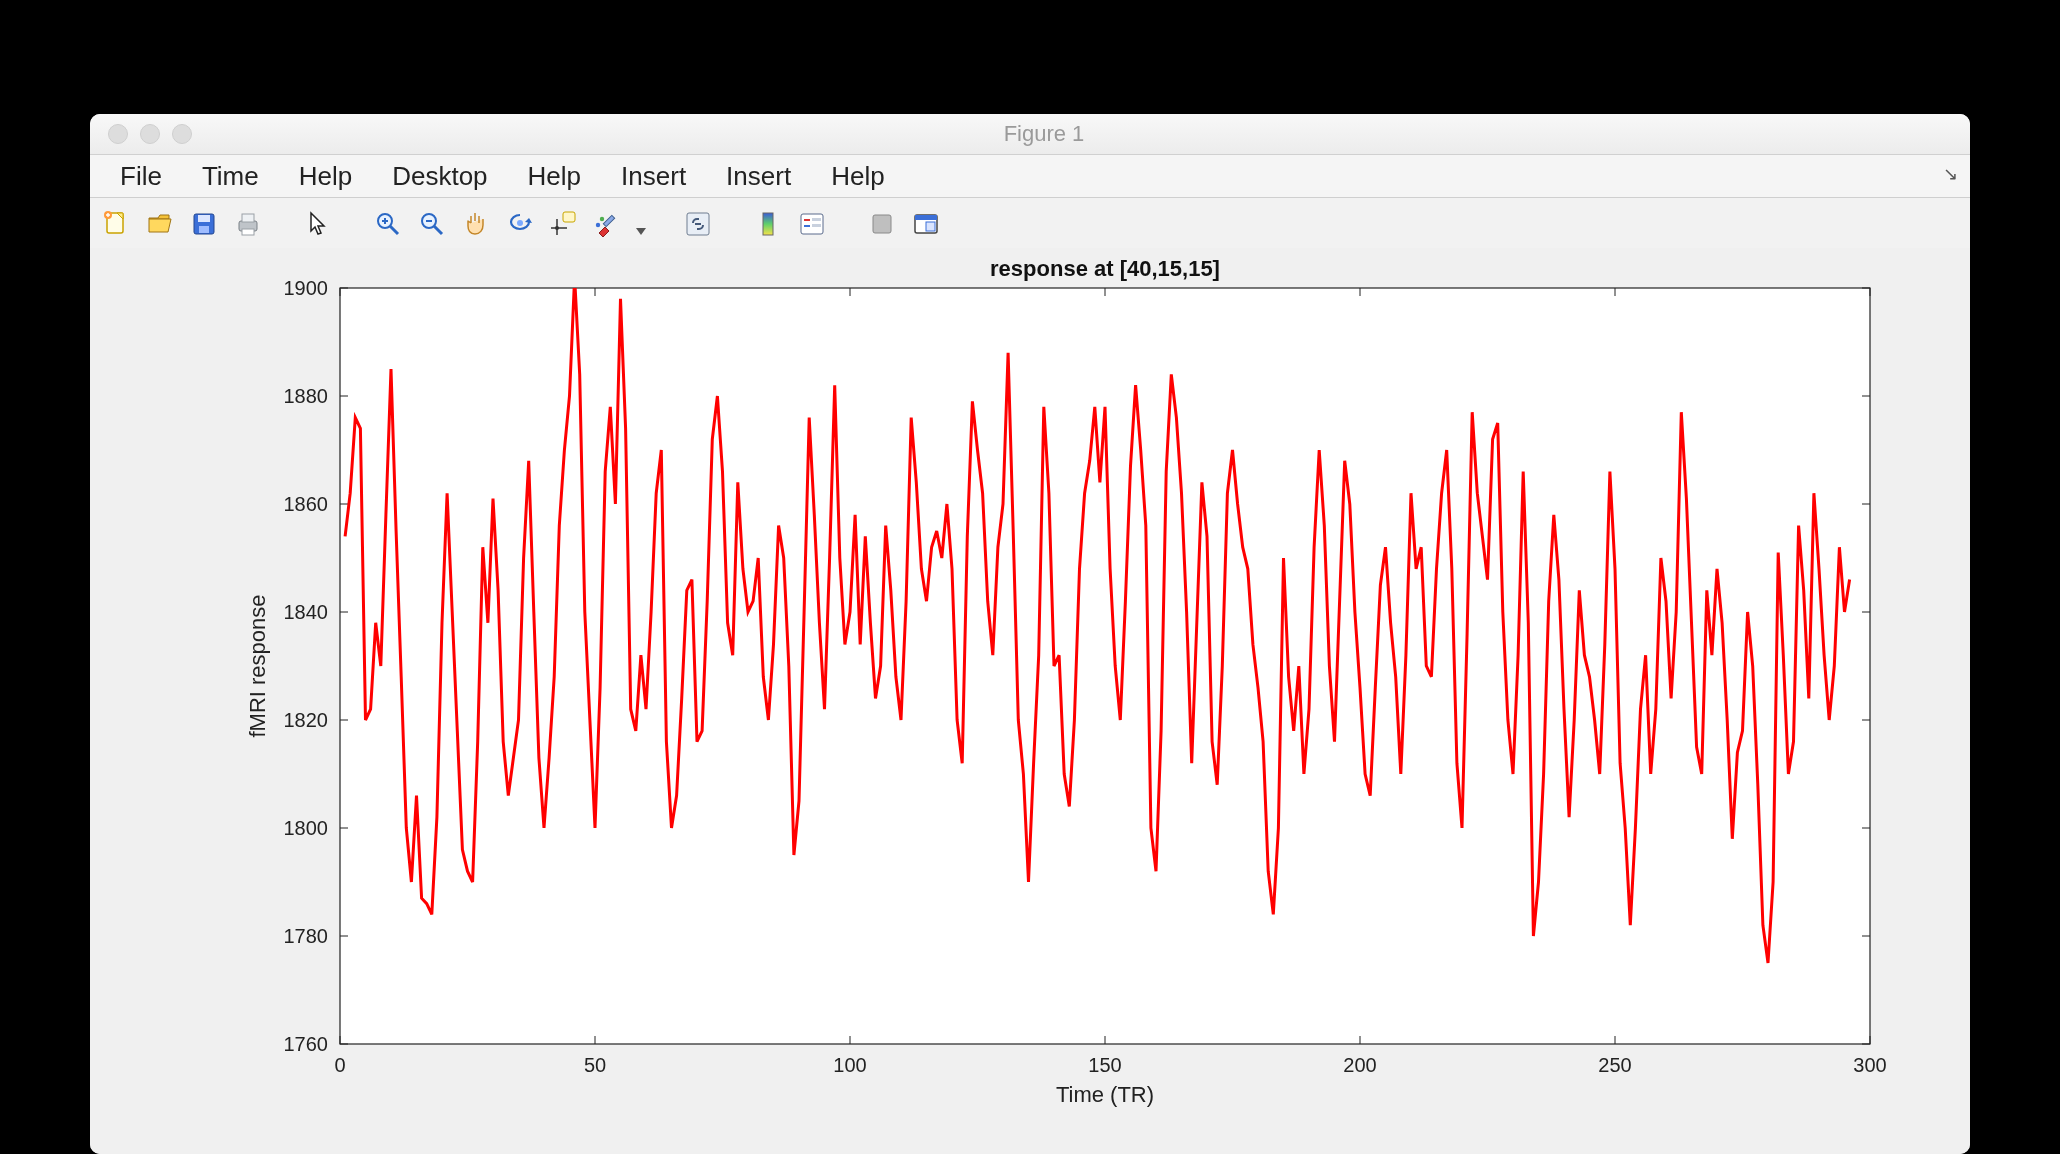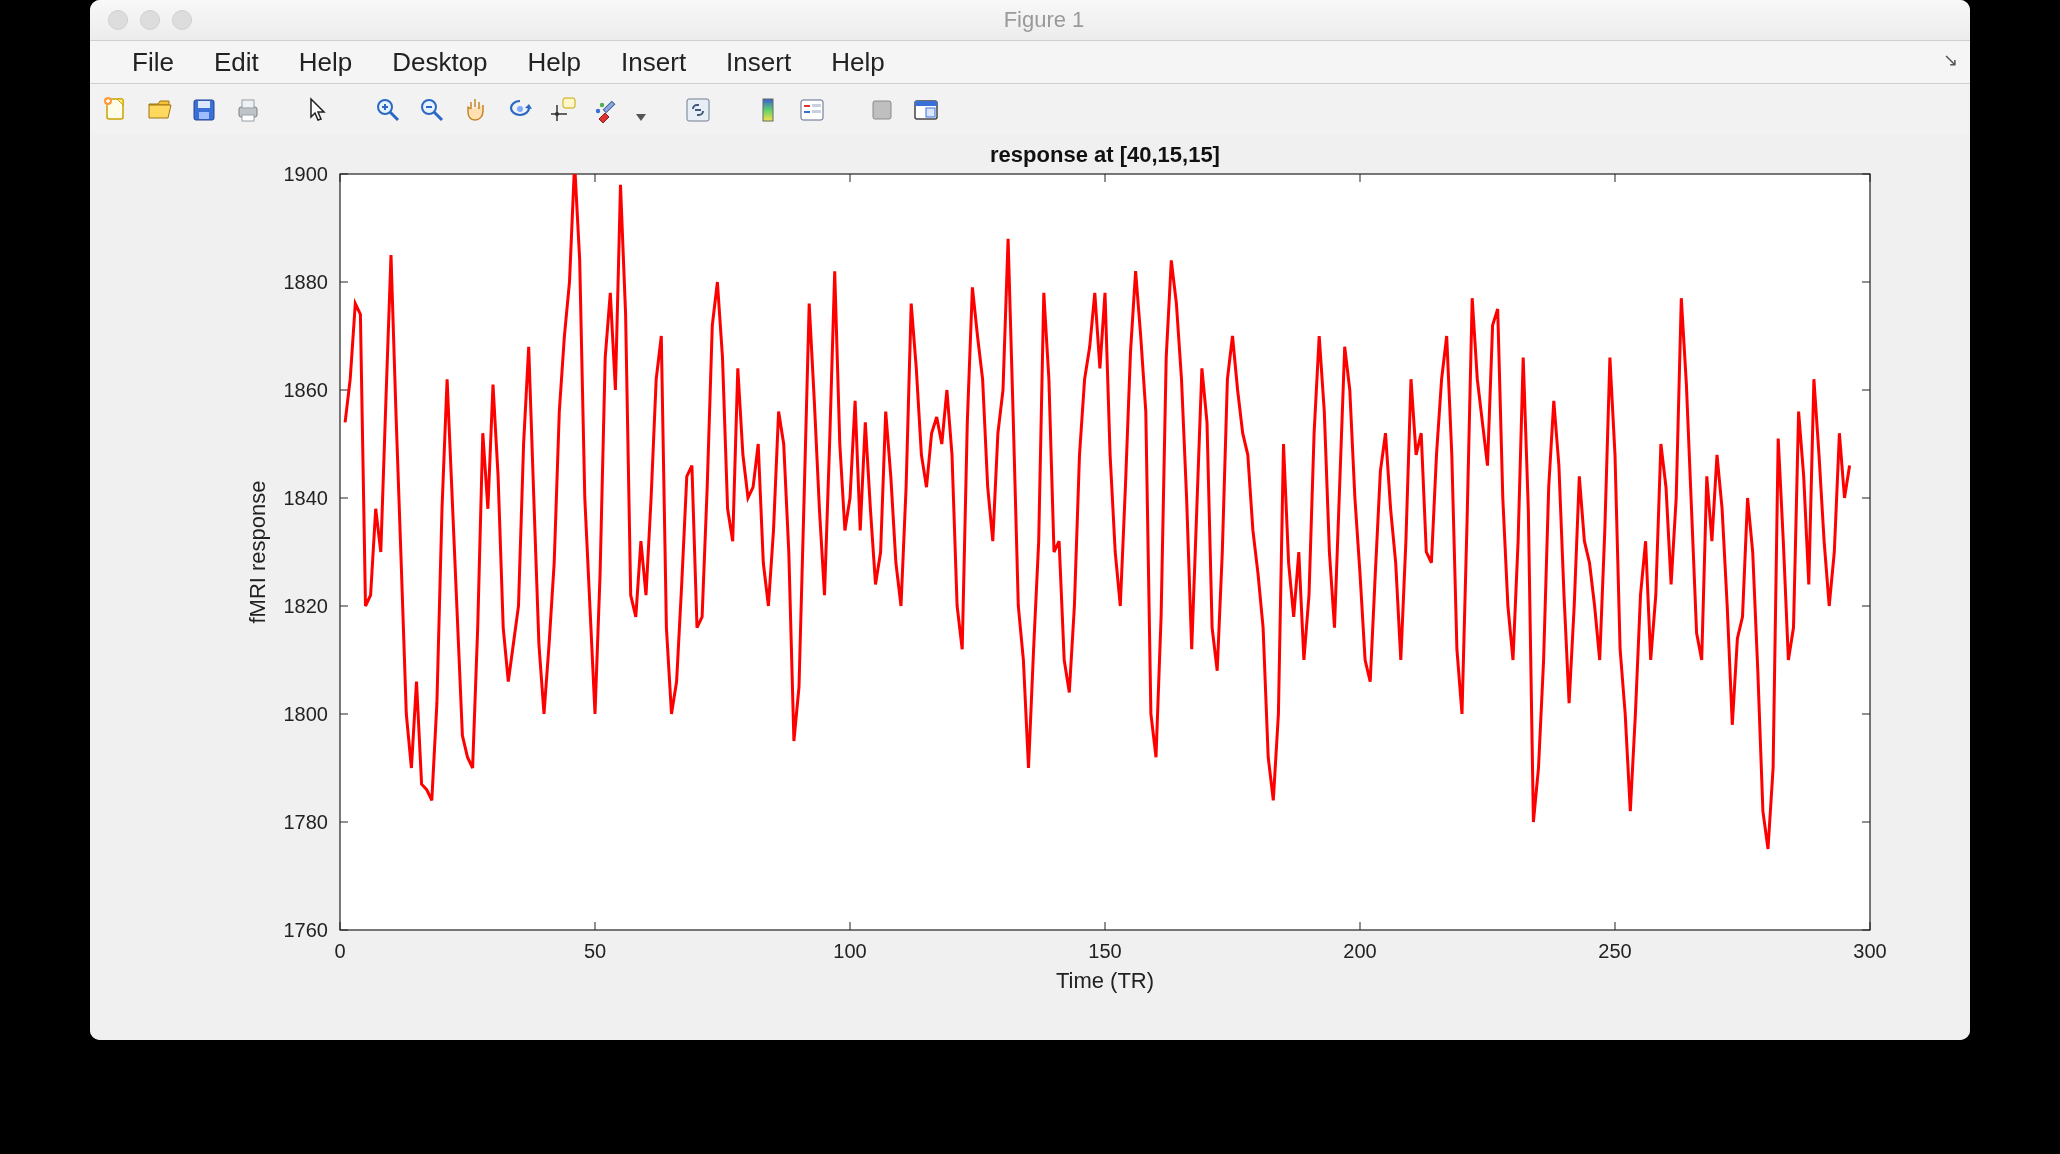--- a/index.html
+++ b/index.html
@@ -1,22 +1,22 @@
 <!DOCTYPE html>
 <html><head>
 <meta charset="utf-8">
 <style>
 html,body{margin:0;padding:0;background:#000;width:2060px;height:1154px;font-family:"Helvetica Neue",Helvetica,Arial,sans-serif;overflow:hidden}
-.stage{position:absolute;left:0;top:0;width:2060px;height:1154px;display:flex;align-items:flex-start;justify-content:center}
+.stage{position:absolute;left:0;top:0;width:2060px;height:1154px;display:flex;align-items:flex-end;justify-content:center}
 .window{position:relative;width:1880px;height:1040px;background:#f0f0f0;border-radius:10px;box-shadow:0 30px 80px rgba(0,0,0,.6);overflow:hidden}
 .titlebar{height:40px;background:linear-gradient(#f8f8f8,#ececec);border-bottom:1px solid #d0d0d0;display:flex;align-items:center}
 .traffic{display:flex;gap:12px;margin-left:18px}
 .tl{width:18px;height:18px;border-radius:50%;background:#ddd;border:1px solid #cfcfcf}
 .title{flex:1;text-align:center;font-size:22px;color:#9a9a9a;margin-right:74px}
-.menubar{height:42px;display:flex;align-items:center;padding:0 22px;gap:0;border-bottom:1px solid #cfcfcf;background:#f5f5f5;position:relative}
+.menubar{height:42px;display:flex;align-items:center;padding:0 10px;gap:0;border-bottom:1px solid #cfcfcf;background:#f5f5f5;position:relative}
 .menuitem{font-size:26px;color:#222;padding:4px 20px;cursor:default}
 .menu-arrow{position:absolute;right:12px;top:8px;font-size:18px;color:#555}
 .toolbar{height:52px;display:flex;align-items:center;padding:0 8px;gap:8px;border-bottom:1px solid #cfcfcf;background:#f2f2f2}
 .tbtn{width:36px;height:36px;display:flex;align-items:center;justify-content:center;border-radius:4px;cursor:default}
 .tbtn svg{display:block}
 .tsep{width:18px}
 .figure-area{position:absolute;left:0;right:0;top:134px;bottom:0;background:#f0f0f0}
 .plot-svg{position:absolute;left:0;top:0}
 .axis-text{font-size:20px;fill:#222;font-family:Helvetica,Arial,sans-serif}
 .axis-label{font-size:22px;fill:#222}
@@ -33,21 +33,21 @@
       <div class="traffic">
         <div class="tl"></div>
         <div class="tl"></div>
         <div class="tl"></div>
       </div>
       <div class="title">Figure 1</div>
     </div>
 
     <div class="menubar">
       <div class="menuitem">File</div>
-      <div class="menuitem">Edit</div>
+      <div class="menuitem">Time</div>
       <div class="menuitem">Help</div>
       <div class="menuitem">Desktop</div>
       <div class="menuitem">Help</div>
       <div class="menuitem">Insert</div>
       <div class="menuitem">Insert</div>
       <div class="menuitem">Help</div>
       <div class="menu-arrow">↘</div>
     </div>
 
     <div class="toolbar" id="toolbar">

